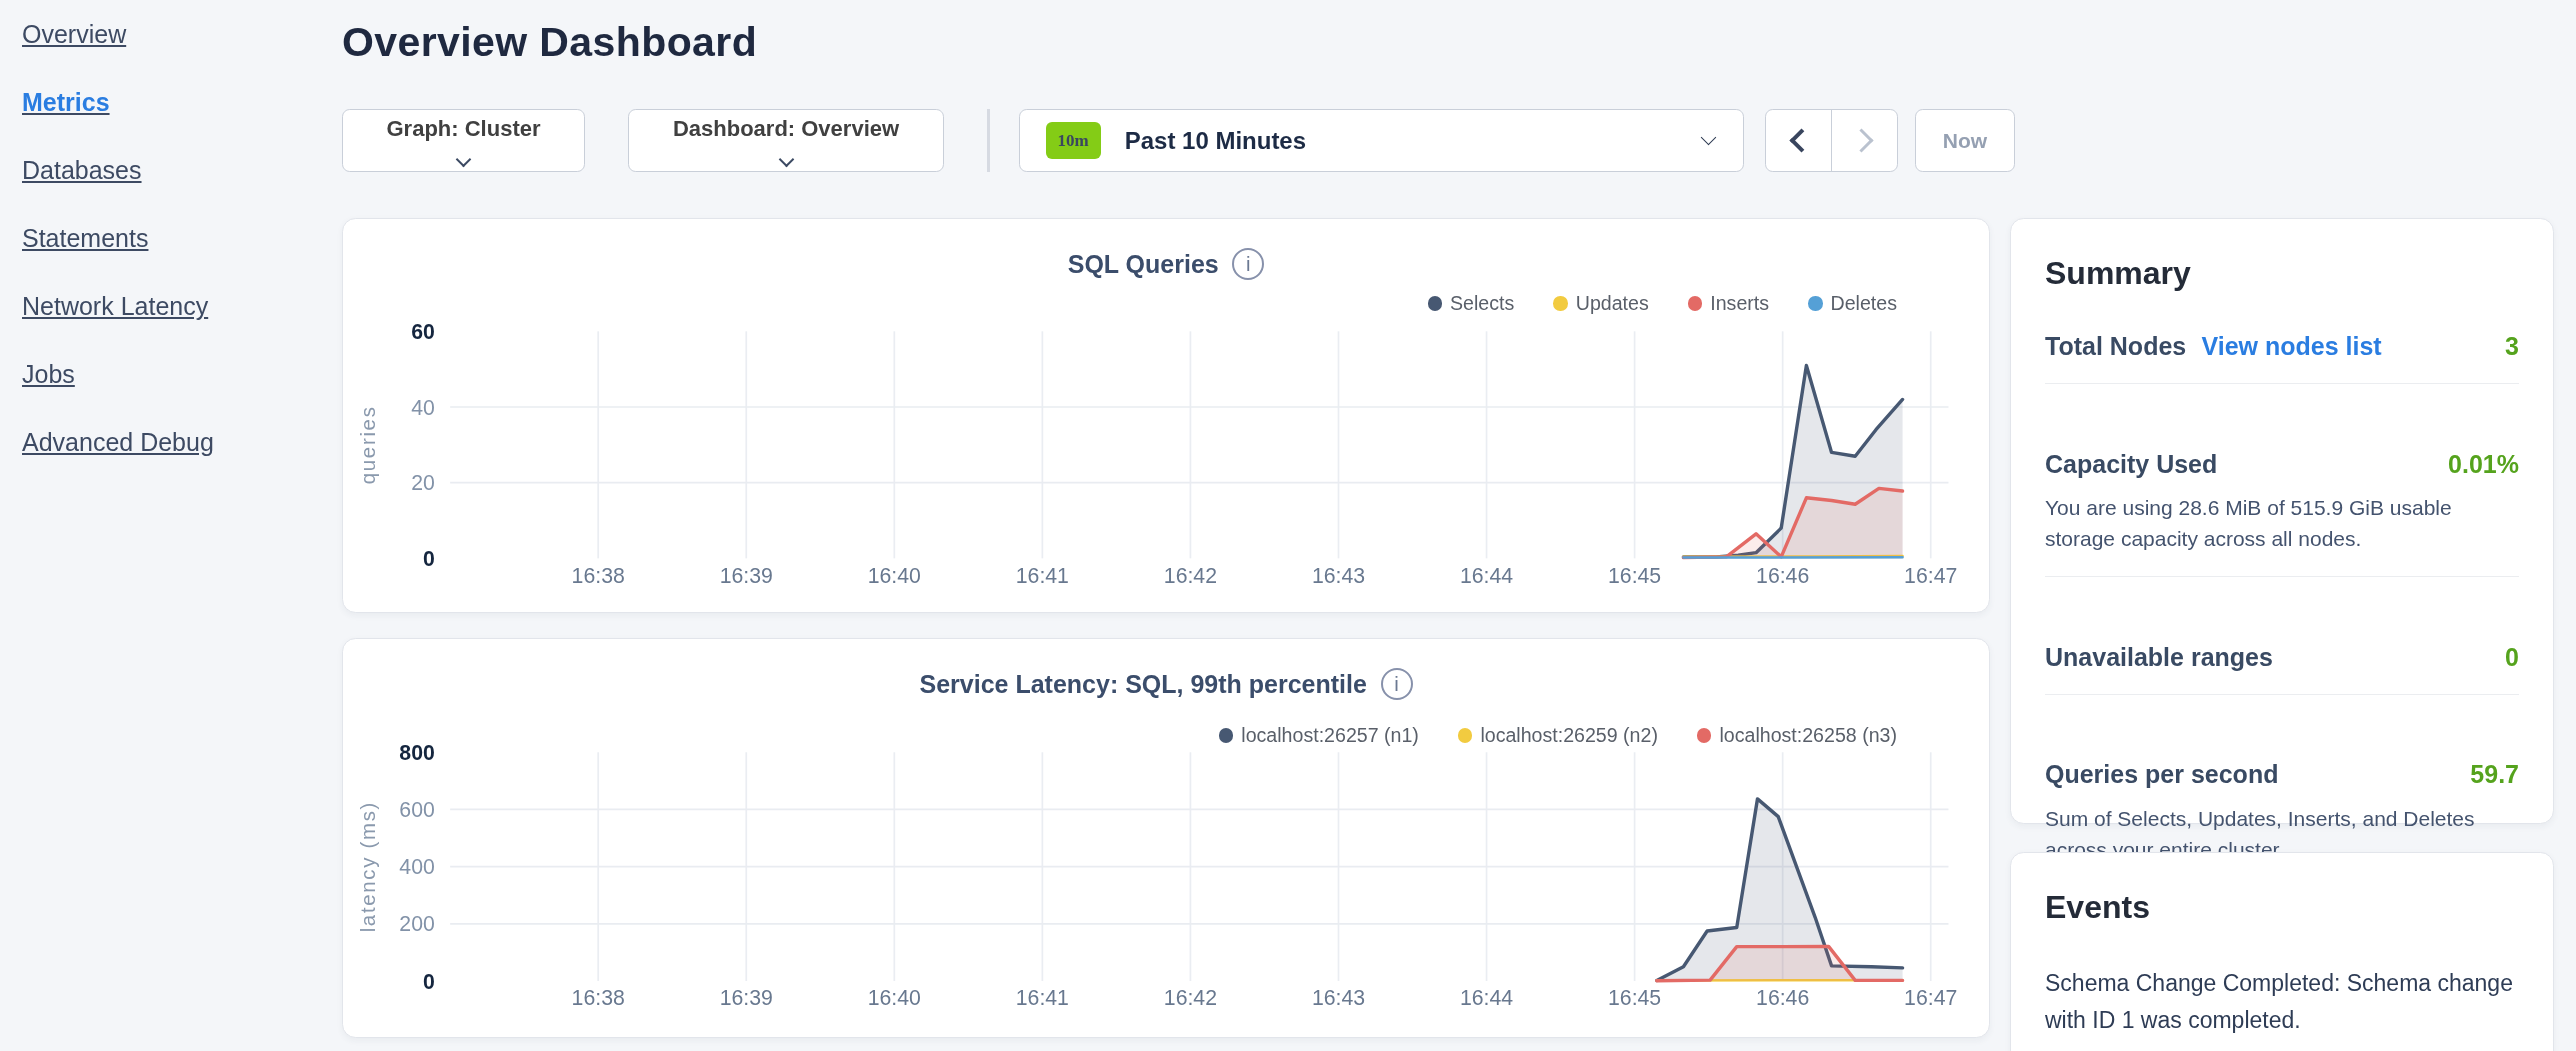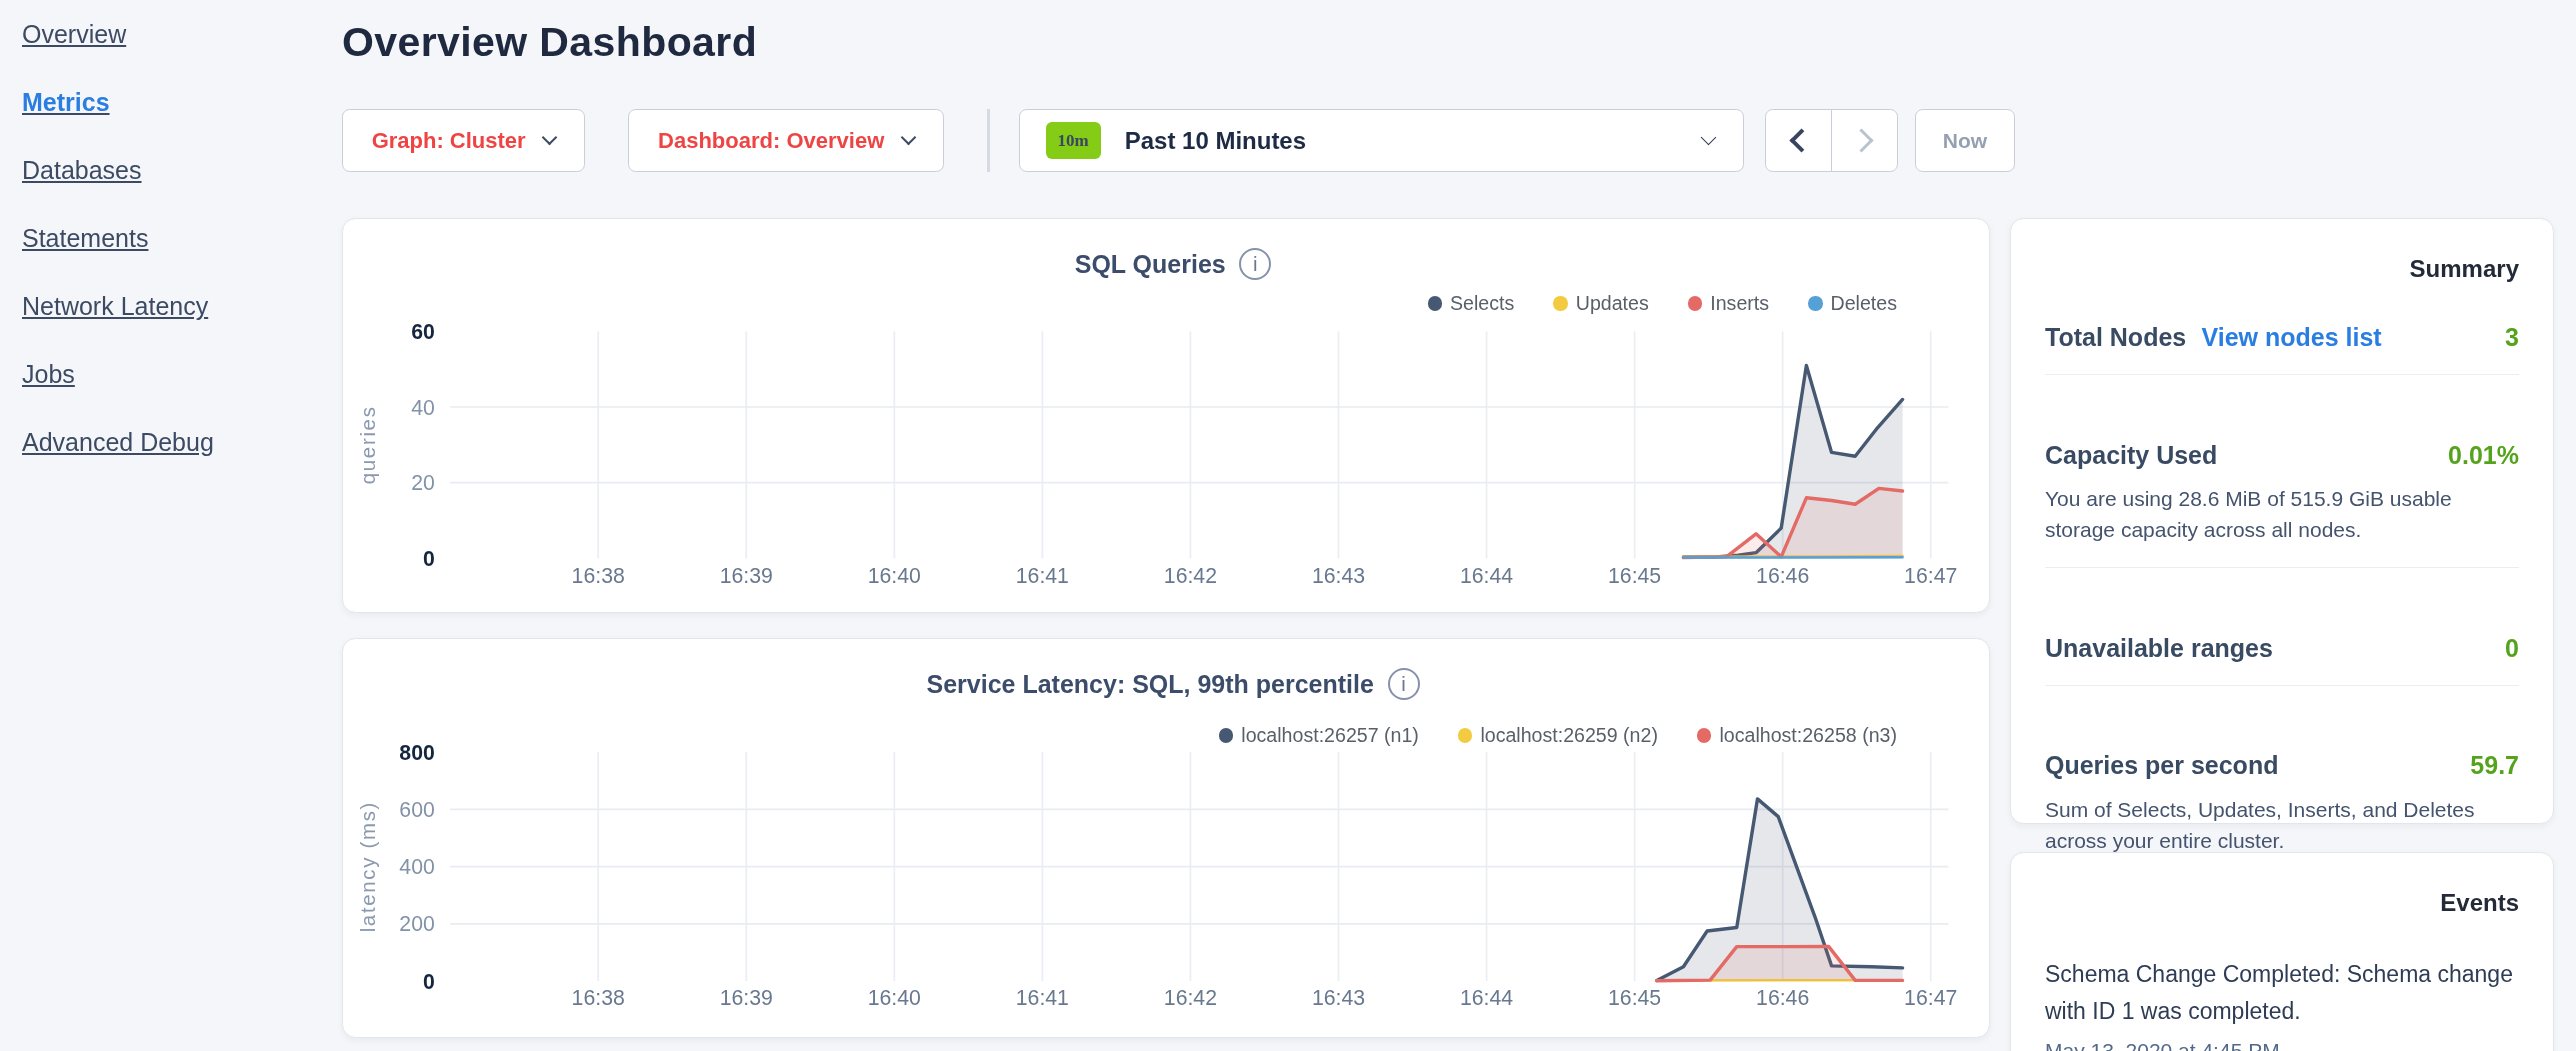--- a/index.html
+++ b/index.html
@@ -17,21 +17,21 @@
     height:68px; line-height:68px; font-size:25px; color:#3d4a63; cursor:pointer;
     white-space:nowrap;
   }
   .nav-item.active { color:#2a7de1; font-weight:700; }
 
   
   .page-title { position:absolute; left:342px; top:18.7px; font-size:41px; font-weight:700; color:#1f2940; letter-spacing:0.4px; }
 
   .ctrl { position:absolute; top:109px; height:63px; background:#fff; border:1.7px solid #c9cfd9; border-radius:7.7px;
           display:flex; align-items:center; justify-content:center; cursor:pointer; }
-  .select-btn { gap:18.7px; font-size:22px; font-weight:700; color:#ef4444; }
+  .select-btn { gap:18.7px; font-size:22px; font-weight:700; color:#404040;flex-direction:column; }
   .chev { width:11px; height:11px; border-right:2.6px solid #3c4a63; border-bottom:2.6px solid #3c4a63;
           transform:rotate(45deg); margin-top:-6.8px; }
   .chev.thin { border-width:1.7px; border-color:#2c3a52; }
   .vdivider { position:absolute; left:987px; top:109px; width:2.6px; height:63px; background:#d6dae2; }
 
   .timebox { left:1019px; width:725px; justify-content:flex-start; padding:0 25.5px; gap:24px; }
   .time-badge { background:#84cc16; border-radius:6px; padding:8.5px 12px; font-size:17px; font-weight:700; color:#3a4760;font-family:Liberation Serif, serif; }
   .time-label { font-size:24px; font-weight:700; color:#1d2b45; }
   .timebox .chev { position:absolute; right:29px; }
 
@@ -42,42 +42,42 @@
   .arr.left  { border-left:4.3px solid #39455e; border-bottom:4.3px solid #39455e; transform:rotate(45deg); margin-left:6.8px; }
   .arr.right { border-right:3.4px solid #bac2cf; border-top:3.4px solid #bac2cf; transform:rotate(45deg); margin-right:6.8px; }
   .now-btn { left:1915px; width:100px; font-size:21px; font-weight:700; color:#95a0b2; }
 
   
   .card { position:absolute; background:#fff; border:1.7px solid #e2e5eb; border-radius:13.6px;
           box-shadow:0 2.6px 6.8px rgba(40,50,70,0.05); }
   .chart-card-1 { left:342px; top:218px;  width:1648px; height:395px; }
   .chart-card-2 { left:342px; top:638px;  width:1648px; height:400px; }
 
-  .chart-title { position:absolute; top:29px; left:7px; width:100%; text-align:center;
+  .chart-title { position:absolute; top:29px; left:0; width:100%; text-align:center;
                  font-size:25px; font-weight:700; color:#3b4d6b; }
   .chart-title .ttl { vertical-align:middle; }
   .info-icon { display:inline-block; vertical-align:middle; width:32px; height:32px; margin-left:13.6px;
                border:2.6px solid #8791ab; border-radius:50%; color:#6b7astro;
                color:#6b7992; font-size:20.4px; line-height:28px; text-align:center; font-weight:400; cursor:pointer; }
   .legend { position:absolute; right:92px; display:flex; gap:39px; }
   .legend-1 { top:73px; } .legend-2 { top:85px; }
   .legend-item { display:inline-flex; align-items:center; gap:8px; font-size:19.6px; color:#595f69; cursor:pointer; }
   .legend-dot { width:14.5px; height:14.5px; border-radius:50%; }
 
   svg.plot { position:absolute; left:0; top:0; }
   svg text { font-family:"Liberation Sans","DejaVu Sans",sans-serif; }
   .xtick  { font-size:25px; fill:#68788f; text-anchor:middle; }
   .ytick  { font-size:25px; fill:#8292a8; text-anchor:end; }
   .ytick.bold { fill:#15263f; font-weight:700; }
   .ylabel { font-size:24px; fill:#8a99ad; letter-spacing:2px; text-anchor:middle; }
 
   
   .summary-card { left:2010px; top:218px; width:544px; height:606px; padding:0 34px; }
   .events-card  { left:2010px; top:852px; width:544px; height:255px; padding:0 34px; }
-  .panel-title { text-align:right; font-size:24px; font-weight:700; color:#242b38; margin:36px 0 39px; }
+  .panel-title { text-align:left; font-size:32px; font-weight:700; color:#242b38; margin:36px 0 39px; }
   .srow { padding:25.5px 0 22px; border-top:1.7px solid #ebedf0; }
   .srow.first { border-top:none; padding-top:0; }
   .srow-main { display:flex; align-items:baseline;margin-top:40px; }
   .srow-label { font-size:25px; font-weight:700; color:#394a63; white-space:nowrap; }
   .srow-link { font-size:25px; font-weight:600; color:#2a7de1; margin-left:15.3px; cursor:pointer; white-space:nowrap; }
   .srow-value { margin-left:auto; font-size:25px; font-weight:700; color:#55a31d; white-space:nowrap; }
   .srow-sub { font-size:21px; color:#44536e; line-height:31px; margin-top:13.6px; max-width:476px; }
 
   .event-msg { font-size:23px; color:#2e3c55; line-height:37px; }
   .event-time { font-size:21px; color:#54698a; margin-top:8.5px; }

